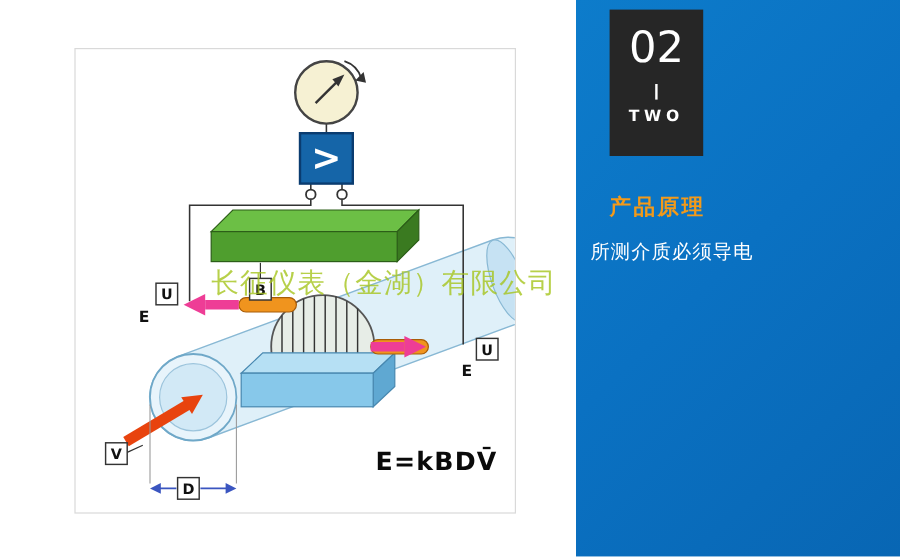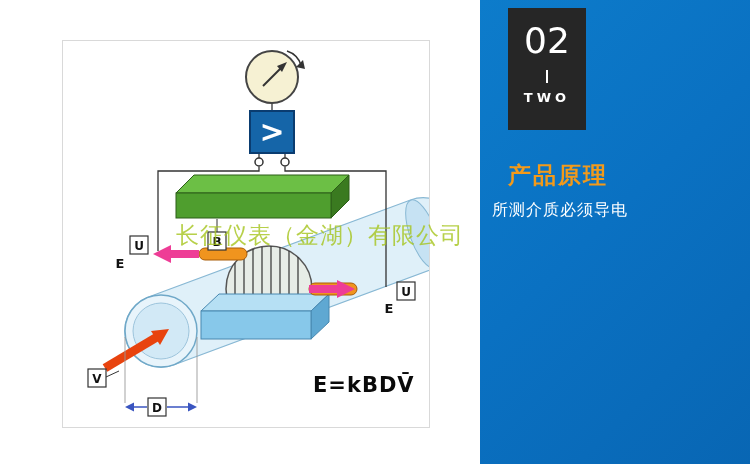--- a/index.html
+++ b/index.html
@@ -21,21 +21,21 @@
     background:linear-gradient(135deg,#0d7ccb 0%,var(--panel_blue,#0a71c2) 45%,#0865b2 100%);
   }
   .badge{
     position:absolute;left:28px;top:8px;width:78px;height:122px;
     background:var(--badge_dark,#262626);display:flex;flex-direction:column;align-items:center;color:#fff;
   }
   .badge .num{font-size:36px;margin-top:12px;font-weight:400;}
   .badge .tick{width:2px;height:13px;background:#fff;margin:9px 0 7px;}
   .badge .word{font-size:13px;letter-spacing:4px;font-weight:700;}
   .panel-title{
-    position:absolute;left:28px;top:160px;font-size:23px;letter-spacing:2px;
+    position:absolute;left:28px;top:160px;font-size:18px;letter-spacing:2px;
     color:var(--title_orange,#f39a1a);font-weight:600;
   }
   .panel-sub{
     position:absolute;left:12px;top:200px;font-size:16px;color:#ffffff;letter-spacing:1px;
   }
   
   .boxtxt{font-size:12px;font-weight:bold;fill:#111;text-anchor:middle;font-family:"DejaVu Sans",sans-serif;}
   .lbltxt{font-size:13px;font-weight:bold;fill:#111;text-anchor:middle;font-family:"DejaVu Sans",sans-serif;}
   .formula{font-size:21px;font-weight:bold;fill:#0a0a0a;letter-spacing:1px;font-family:"DejaVu Sans",sans-serif;}
   .amp{font-size:30px;font-weight:bold;fill:#ffffff;text-anchor:middle;font-family:"DejaVu Sans",sans-serif;}

